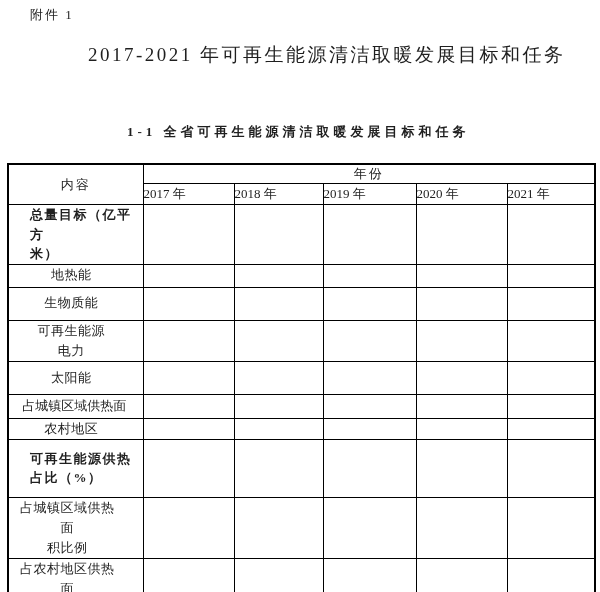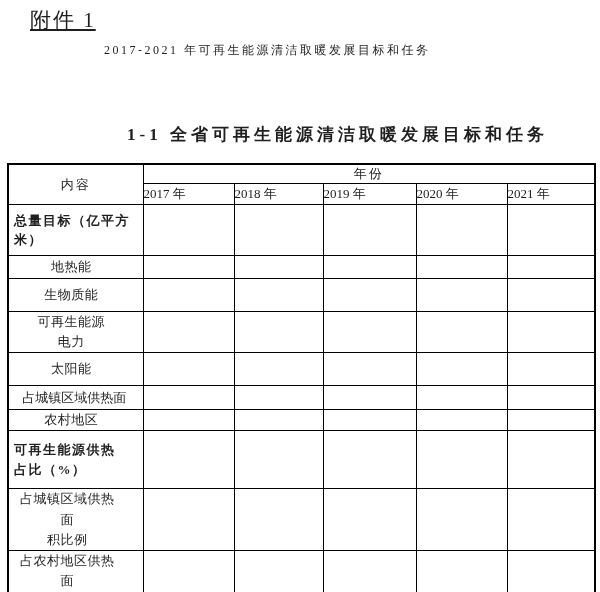--- a/index.html
+++ b/index.html
@@ -7,29 +7,29 @@
     width: 600px; height: 592px;
     background: #ffffff;
     font-family: "Liberation Serif", "DejaVu Serif", serif;
     color: #1f1f1f;
     overflow: hidden;
   }
   #page { position: relative; width: 600px; height: 592px; background: #ffffff; }
 
   .attachment-label {
     position: absolute; left: 30px; top: 6px;
-    font-size: 21px; letter-spacing: 2px; text-decoration: underline;
+    font-size: 13px; letter-spacing: 2px;
   }
   .main-title {
-    position: absolute; left: 104px; top: 42px;
-    font-size: 12px; letter-spacing: 2.5px; white-space: nowrap;
+    position: absolute; left: 88px; top: 42px;
+    font-size: 19px; letter-spacing: 2.5px; white-space: nowrap;
   }
   .table-title {
     position: absolute; left: 127px; top: 123px;
-    font-size: 17px; font-weight: bold; letter-spacing: 4px; white-space: nowrap;
+    font-size: 13px; font-weight: bold; letter-spacing: 4px; white-space: nowrap;
   }
 
   table.targets {
     position: absolute; left: 7px; top: 163px;
     width: 587px;
     border-collapse: collapse;
     table-layout: fixed;
     border: 2px solid #000;
   }
   table.targets td {
@@ -58,21 +58,21 @@
     text-align: center;
     padding-right: 9px;
     white-space: pre-line;
     line-height: 1.55;
     letter-spacing: 0.5px;
   }
   td.lbl.tight { padding-right: 3px; letter-spacing: 0; }
   td.lbl.deep  { padding-right: 25px; padding-left: 8px; }
   td.lbl-bold {
     text-align: left;
-    padding-left: 5px;
+    padding-left: 21px;
     font-weight: bold;
     font-size: 15px;
     white-space: pre-line;
     line-height: 1.5;
     letter-spacing: 1.5px;
   }
   td.cell { background: #ffffff; }
 </style>
 </head>
 <body>

